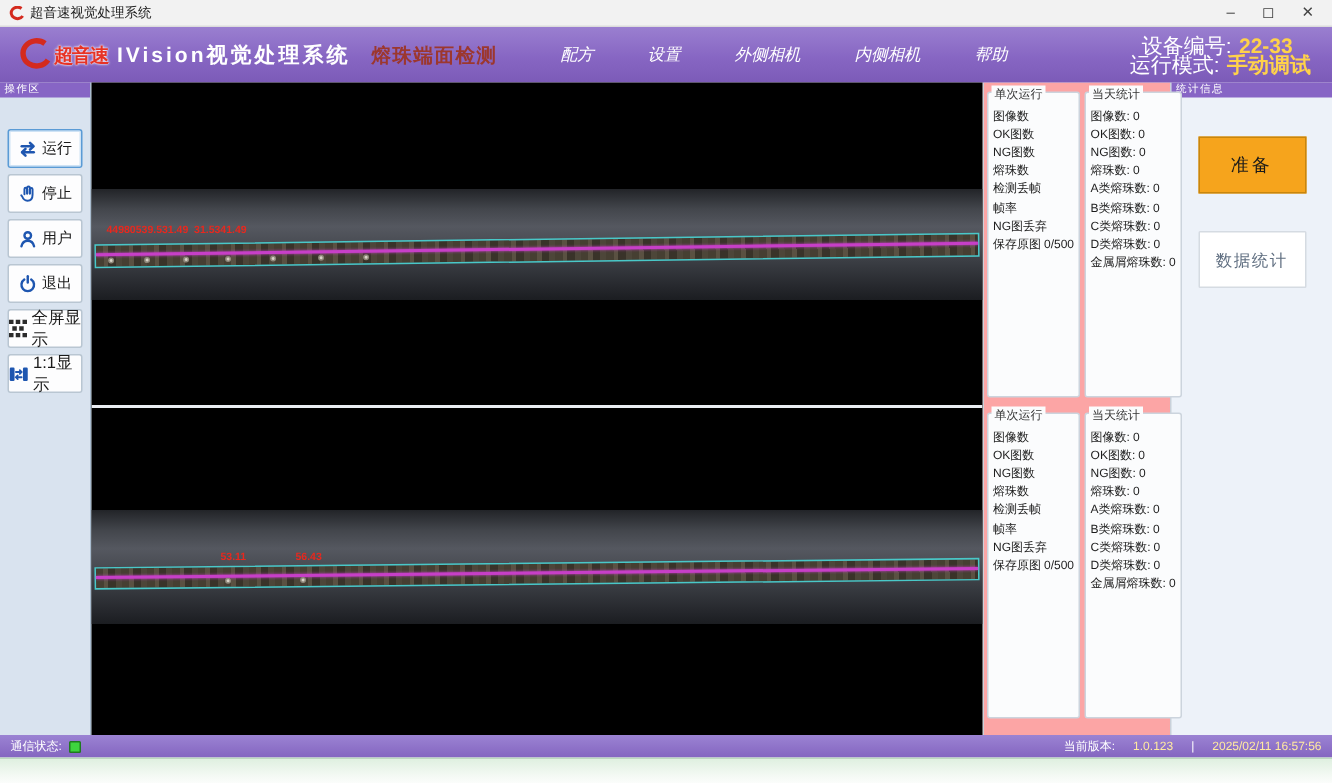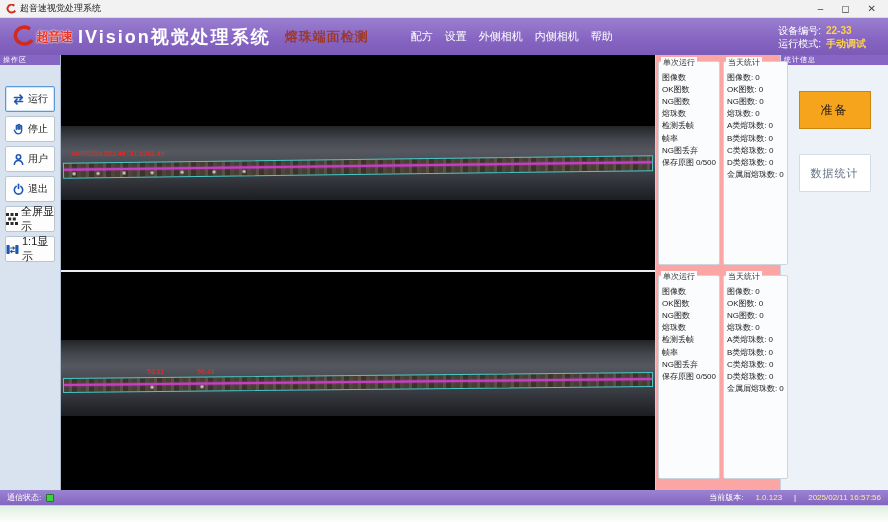--- a/index.html
+++ b/index.html
@@ -11,25 +11,25 @@
   .titlebar { height:18px; background:#f2f2f2; border-bottom:1px solid #dcdcdc; display:flex; align-items:center; padding:0 6px; }
   .titlebar .app-icon { width:10px; height:10px; margin-right:4px; }
   .titlebar .title { font-size:9px; color:#222; }
   .win-controls { margin-left:auto; display:flex; gap:18px; padding-right:6px; }
   .win-controls span { font-size:10px; color:#444; cursor:default; line-height:16px; }
 
   
   .header { height:37px; background:linear-gradient(180deg,#9a7fd0 0%,#8766c3 55%,#7c5bb8 100%); display:flex; align-items:center; padding:0 10px; position:relative; }
   .logo-wrap { display:flex; align-items:center; gap:2px; }
   .brand-text { font-size:13px; font-weight:bold; color:#e63326; text-shadow:0 0 1px #fff,0 0 2px #fff; letter-spacing:-1px; }
-  .app-title { font-size:18px; font-weight:bold; color:#fff; letter-spacing:2px; margin-left:6px; }
+  .app-title { font-size:14px; font-weight:bold; color:#fff; letter-spacing:2px; margin-left:6px; }
   .subtitle { font-size:13px; font-weight:bold; color:#9c372e; margin-left:14px; letter-spacing:1px; }
-  .menu { display:flex; gap:12px; margin-left:42px; }
+  .menu { display:flex; gap:36px; margin-left:42px;font-style:italic; }
   .menu-item { font-size:11px; color:#fff; cursor:default; }
-  .header-right { margin-left:auto; font-size:10px; line-height:13px; text-align:left; padding-right:4px; }
+  .header-right { margin-left:auto; font-size:14px; line-height:13px; text-align:left; padding-right:4px; }
   .header-right .row { display:flex; gap:5px; justify-content:flex-end; }
   .header-right .lab { color:#fff; }
   .header-right .val { color:#ffd24a; font-weight:bold; min-width:48px; }
 
   
   .main { display:flex; height:435px; }
 
   
   .sidebar { width:61px; background:#d9e3ef; border-right:1px solid #a9bccf; display:flex; flex-direction:column; }
   .panel-titlebar { height:10px; background:#8765c5; color:#fff; font-size:7px; line-height:10px; padding-left:3px; letter-spacing:1px; }

